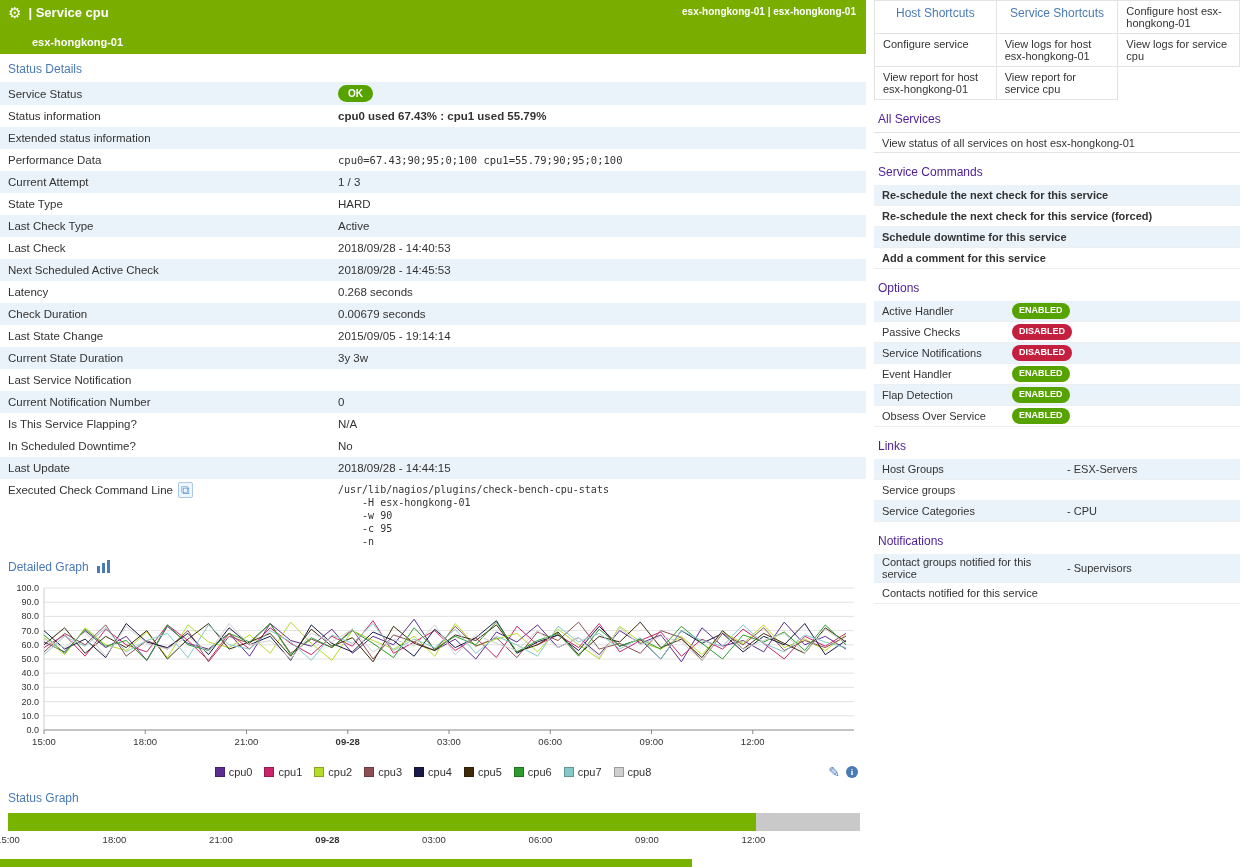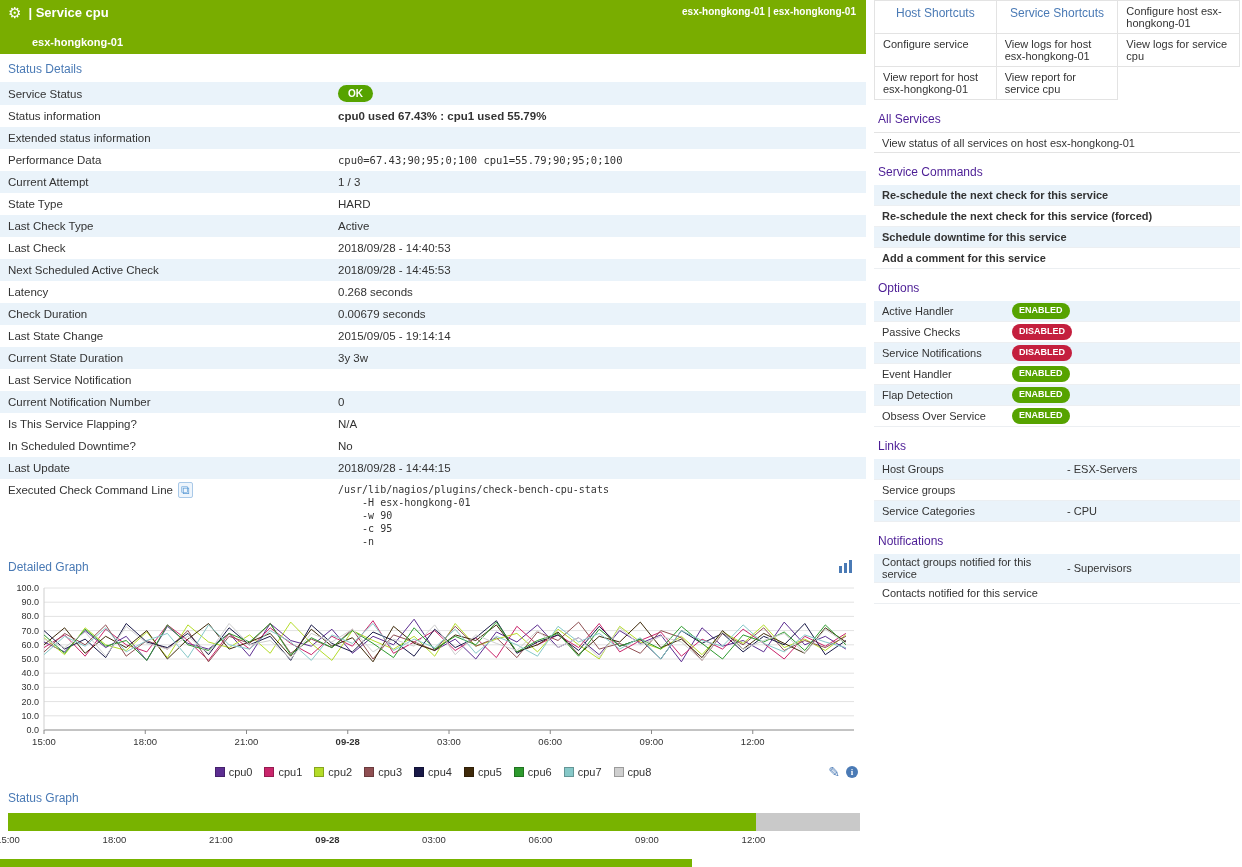--- a/index.html
+++ b/index.html
@@ -12,21 +12,21 @@
   
   .top-header{background:#79ad00;color:#fff;padding:5px 8px 6px;position:relative;min-height:41px}
   .header-line1{display:flex;align-items:center;gap:7px}
   .gear{font-size:15px;line-height:1;cursor:pointer}
   .title{font-weight:bold;font-size:13px}
   .header-sub{font-weight:bold;font-size:11px;margin-left:24px;margin-top:16px}
   .header-right{position:absolute;top:6px;right:10px;font-size:10px;font-weight:bold}
 
   
   .sec-title{color:#4a7ab5;font-size:12px;padding:8px 8px 6px;display:inline-block}
-  .graph-head{display:flex;justify-content:space-between;align-items:center;padding-right:12px}
+  .graph-head{display:flex;align-items:center;padding-right:12px}
 
   
   .srow{display:flex;min-height:22px;align-items:center;font-size:11.5px}
   .srow.alt{background:#eaf3fa}
   .slabel{flex:0 0 332px;padding:3px 8px}
   .sval{flex:1;padding:3px 6px}
   .bold{font-weight:bold}
   .mono{font-family:"DejaVu Sans Mono",monospace;font-size:10.5px}
   .badge{display:inline-block;color:#fff;font-weight:bold;font-size:10px;padding:2px 10px;border-radius:9px;line-height:1.3}
   .badge-ok{background:#56a300}

